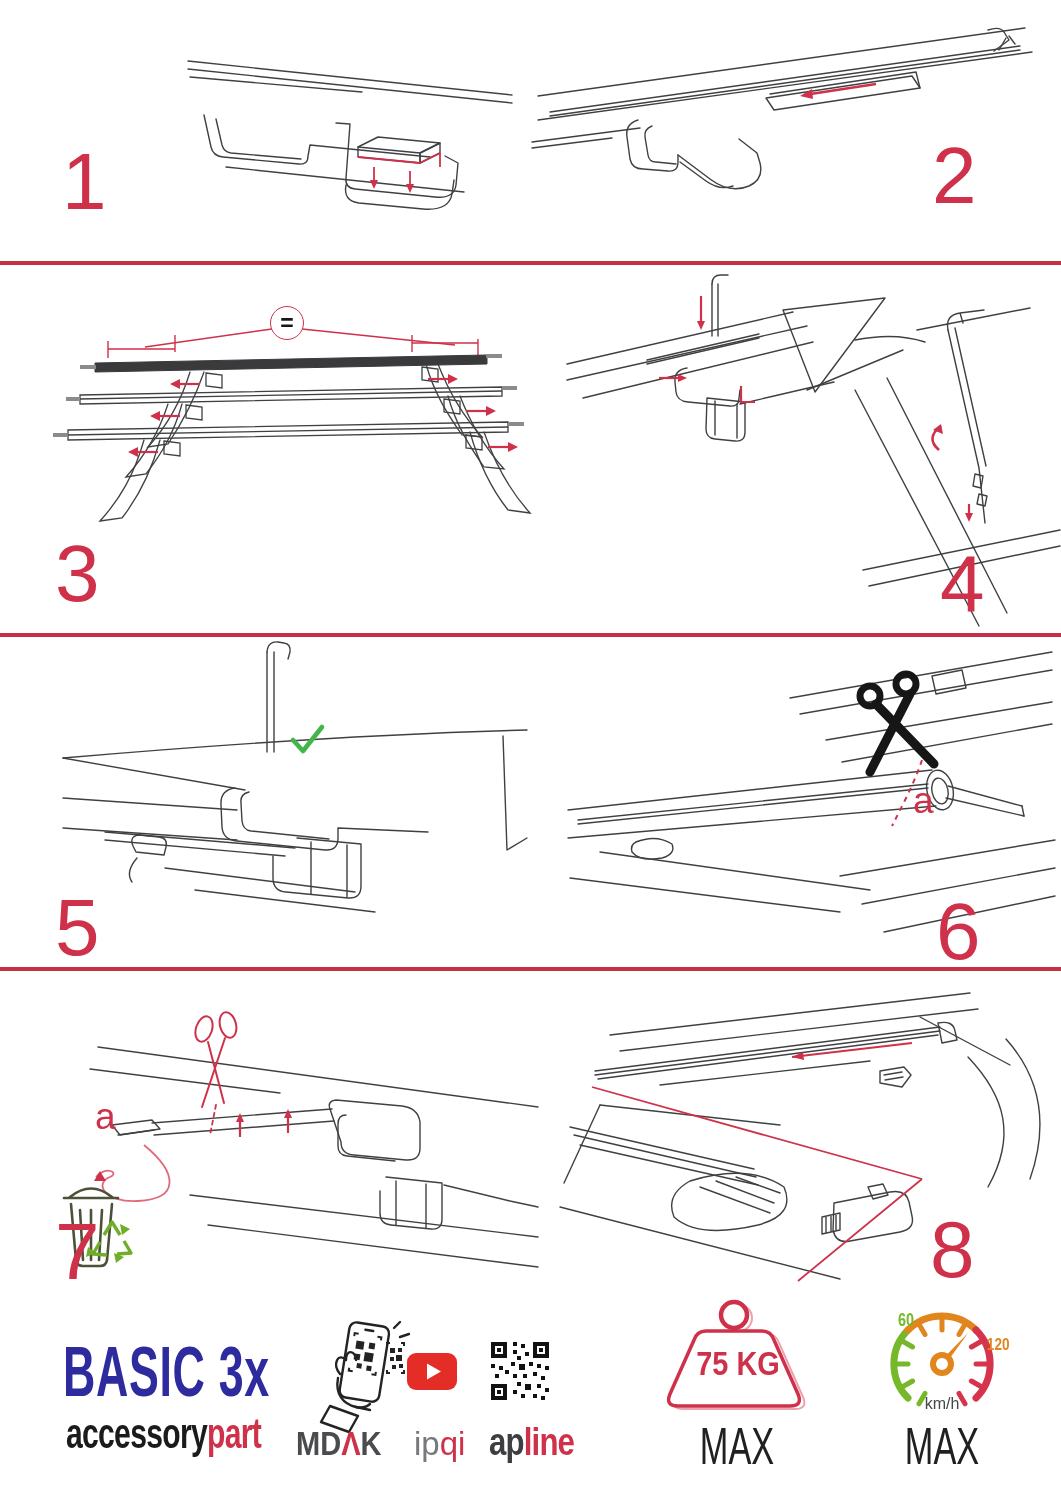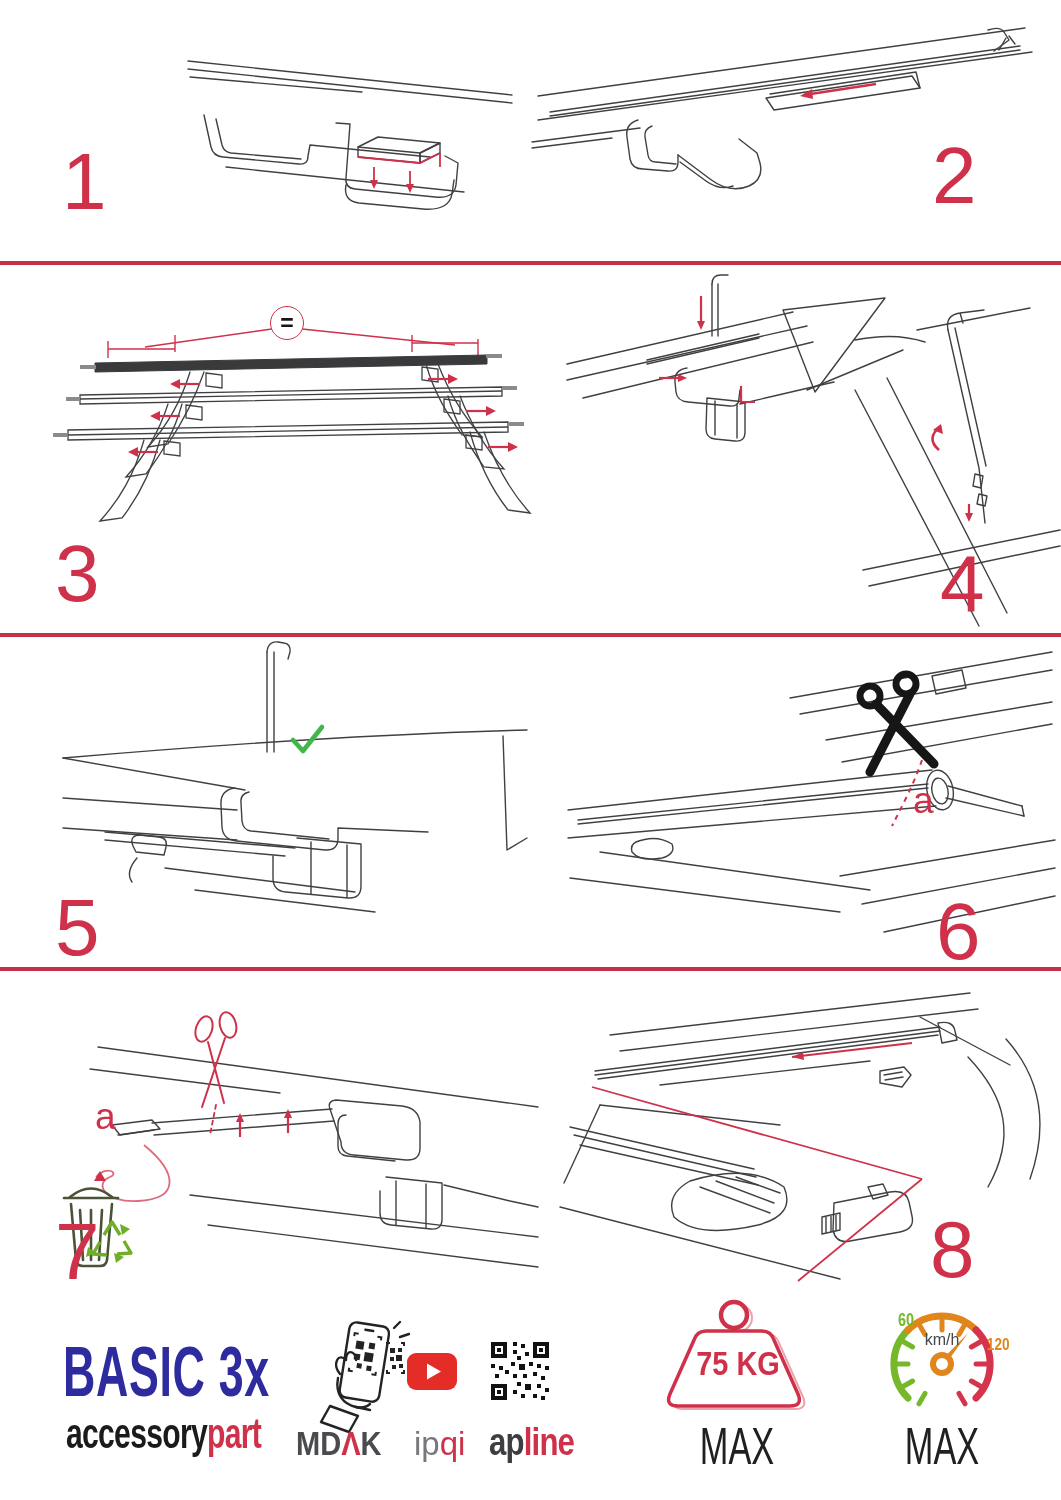--- a/index.html
+++ b/index.html
@@ -24,21 +24,21 @@
   .apline{position:absolute;left:489px;top:1423px;font-size:38px;font-weight:600;color:#3e3e41;line-height:1;
           transform:scaleX(.82);transform-origin:0 0;letter-spacing:-1px;white-space:nowrap;}
   .kg-text{position:absolute;left:658px;top:1346px;width:160px;text-align:center;font-size:34px;font-weight:700;
            color:#ce3149;transform:scaleX(.85);line-height:1;}
   .max-label{position:absolute;width:160px;text-align:center;font-size:52px;font-weight:500;color:#202023;
              transform:scaleX(.66);line-height:1;}
   .speed-low{position:absolute;left:896px;top:1311px;font-size:18px;font-weight:700;color:#76b82a;
              transform:scaleX(.8);line-height:1;}
   .speed-high{position:absolute;left:984px;top:1336px;font-size:17px;font-weight:700;color:#e0861c;
               transform:scaleX(.8);line-height:1;}
-  .speed-unit{position:absolute;left:912px;top:1332px;width:60px;text-align:center;font-size:16px;
+  .speed-unit{position:absolute;left:912px;top:1396px;width:60px;text-align:center;font-size:16px;
               color:#46474a;line-height:1;}
 </style>
 </head>
 <body>
 
 <div class="page">
 
   <svg class="illus" style="left:130px;top:15px" width="390" height="235" viewBox="0 0 390 235">
     <g stroke="#3f4042" stroke-width="1.4" fill="none" stroke-linecap="round" stroke-linejoin="round">
       <path d="M58,46 L382,80"></path>

